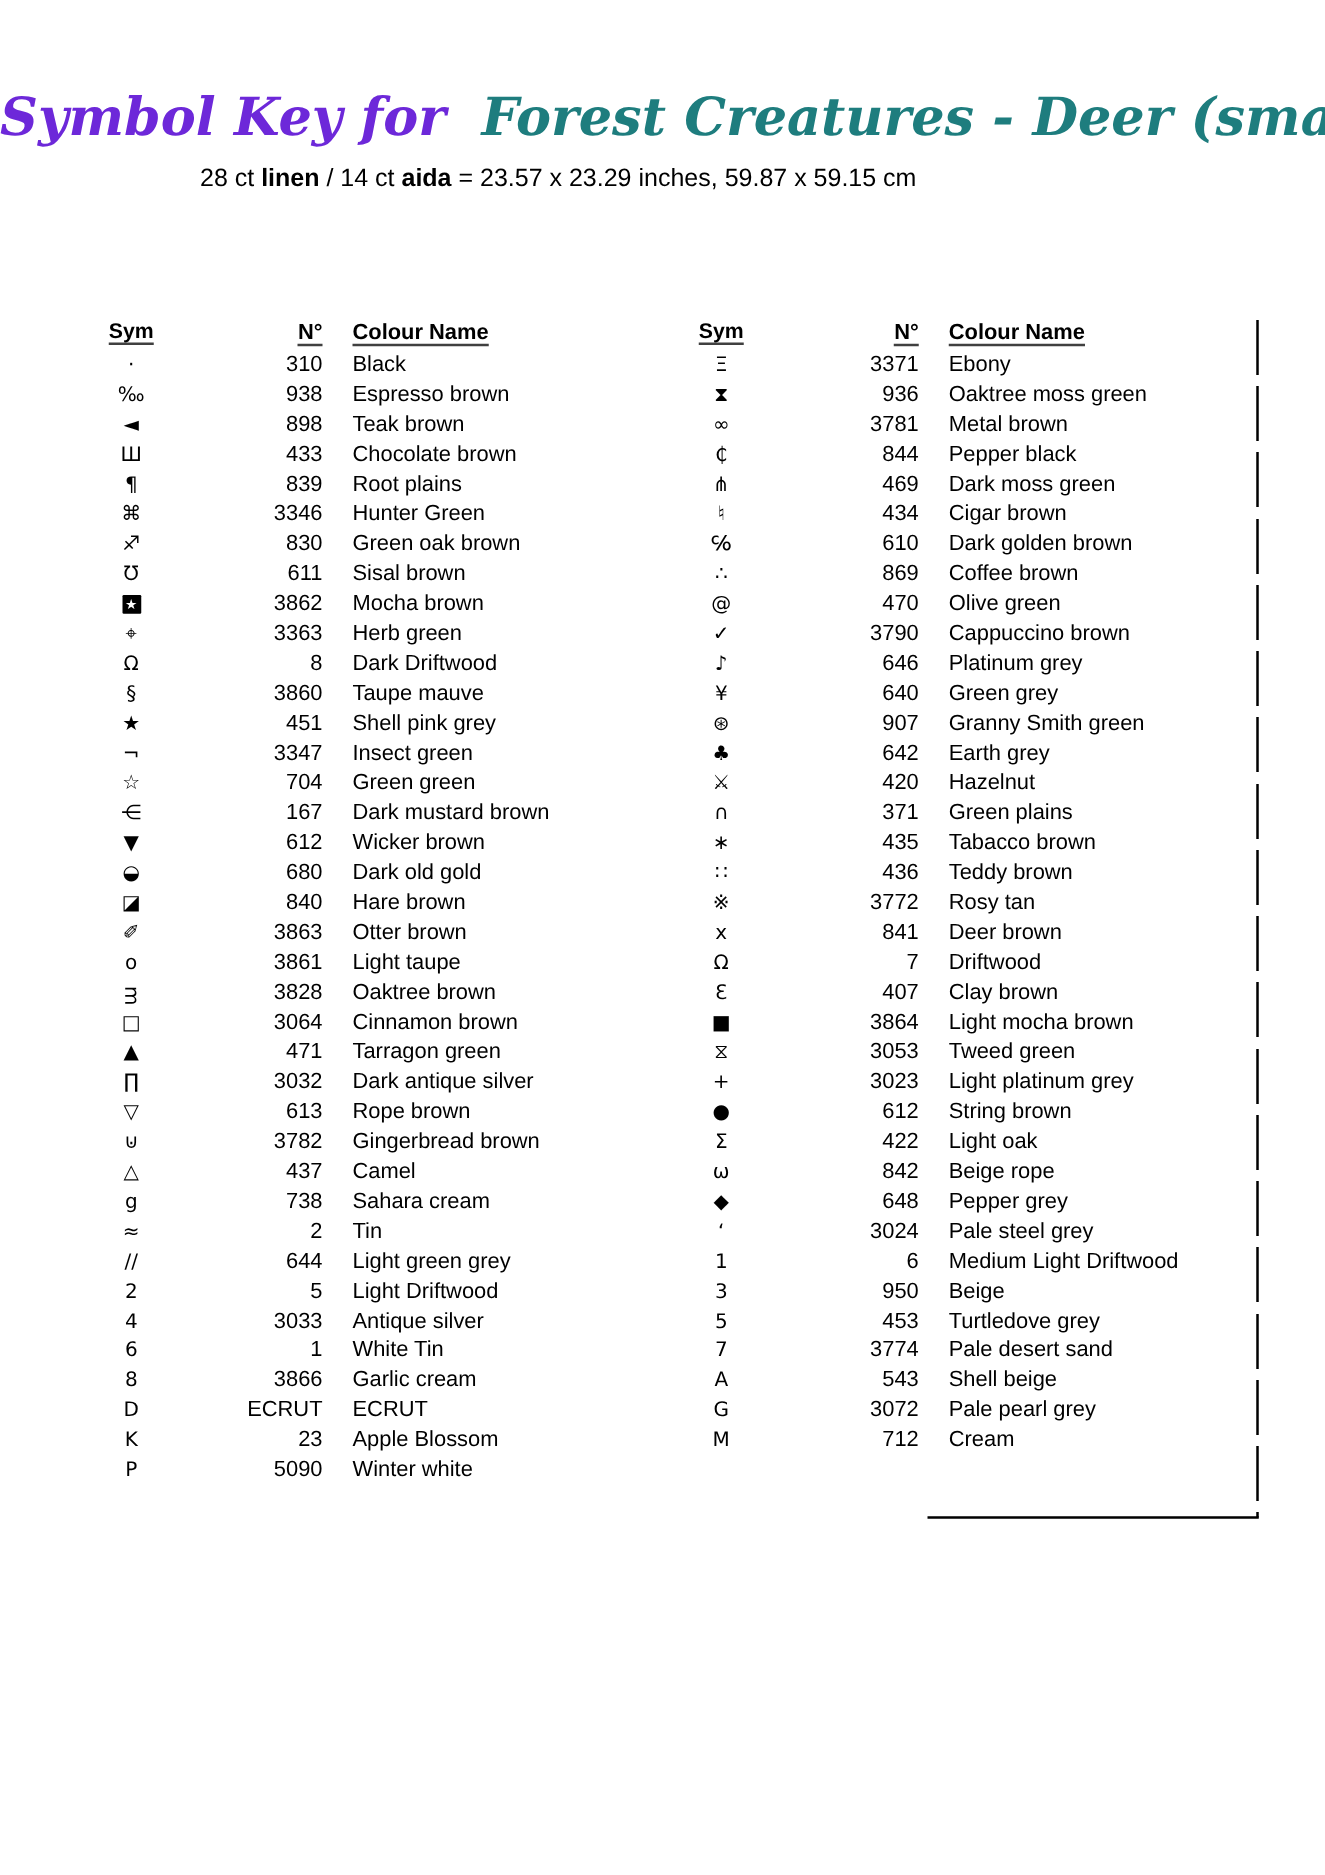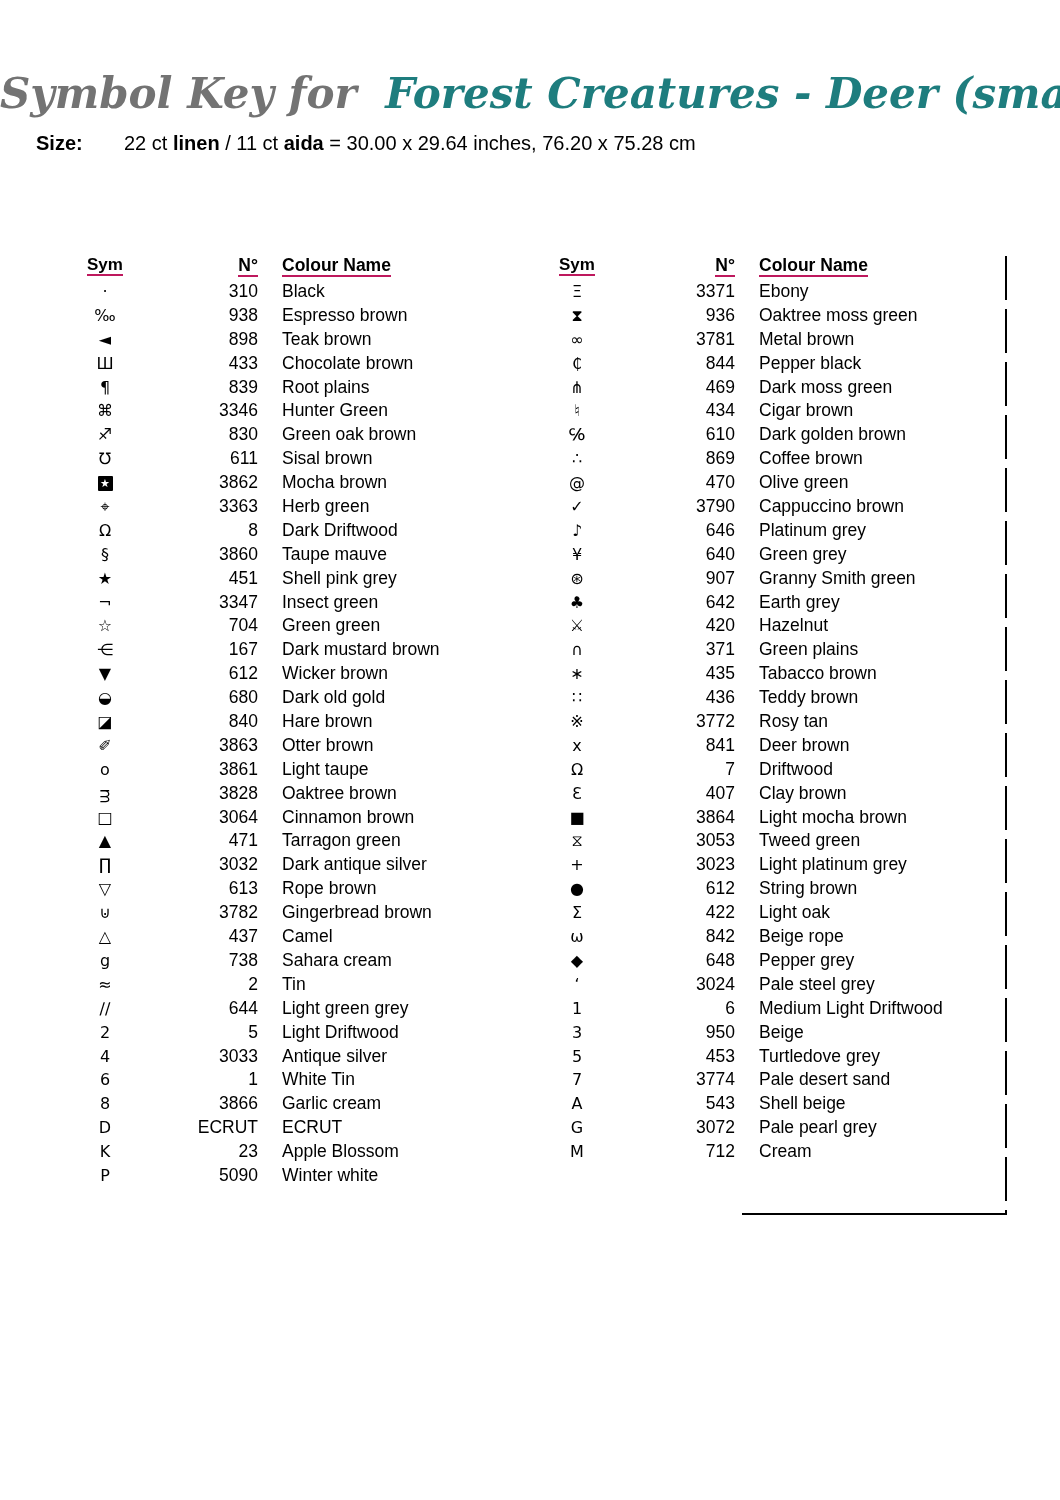--- a/index.html
+++ b/index.html
@@ -14,36 +14,36 @@
   }
   
   .title{
     position:absolute;top:70px;left:0;right:0;
     text-align:center;
     font-family:"DejaVu Serif","Liberation Serif",serif;
     font-style:italic;font-weight:bold;
     font-size:42px;line-height:48px;
     white-space:nowrap;
   }
-  .title .t-prefix{color:#737373;}
+  .title .t-prefix{color:#6d28d9;}
   .title .t-name{margin-left:14px;}
   
   .info{position:absolute;top:130px;left:36px;right:20px;font-size:20px;line-height:26px;}
   .info .lbl{display:inline-block;width:88px;font-weight:bold;}
   .b{font-weight:bold;}
   
   .key-wrap{position:absolute;top:254px;left:60px;display:flex;}
   .ktable{display:block;}
   .ktable.left{width:452px;}
   .ktable.right{width:449px;margin-left:20px;}
   .krow{display:grid;height:23.9px;line-height:23.9px;}
   .left  .krow{grid-template-columns:90px 108px 1fr;}
   .right .krow{grid-template-columns:90px 113px 1fr;}
   .khead{height:26px;line-height:22px;font-weight:bold;font-size:17px;}
-  .khead span{border-bottom:2px solid #be185d;padding-bottom:0px;}
+  .khead span{border-bottom:2px solid #404040;padding-bottom:0px;}
   .c-sym{text-align:center;font-size:16px;font-family:"DejaVu Sans",sans-serif;}
   .c-num{text-align:right;font-size:17.5px;}
   .c-name{padding-left:24px;font-size:17.5px;white-space:nowrap;}
   .khead .c-sym{font-size:17px;font-family:"Liberation Sans",sans-serif;}
   .glyph.inv{
     display:inline-block;background:#000;color:#fff;
     width:15px;height:15px;line-height:16px;font-size:11px;
     vertical-align:middle;border-radius:1px;
   }
   
@@ -57,24 +57,22 @@
 <body>
 
 <div class="page">
 
   <div class="title">
     <span class="t-prefix">Symbol Key for</span>
     <span class="t-name" id="title-name" style="color: rgb(30, 125, 126);">Forest Creatures - Deer (small)</span>
   </div>
 
   <div class="info">
-    <div>
-      <span class="lbl">Size:</span><span id="size-line-0"><span>22 ct </span><span class="b">linen</span><span> / 11 ct </span><span class="b">aida</span><span> = 30.00 x 29.64 inches, 76.20 x 75.28 cm</span></span>
-    </div>
     <div id="size-extra">
+        <div style="padding-left: 124px;"><span>28 ct </span><span class="b">linen</span><span> / 14 ct </span><span class="b">aida</span><span> = 23.57 x 23.29 inches, 59.87 x 59.15 cm</span></div>
       </div>
   </div>
 
   <div class="key-wrap">
     <div class="ktable left" id="ktable-left">
       <div class="krow khead">
         <div class="c-sym"><span>Sym</span></div>
         <div class="c-num"><span>N°</span></div>
         <div class="c-name"><span>Colour Name</span></div>
       </div>

